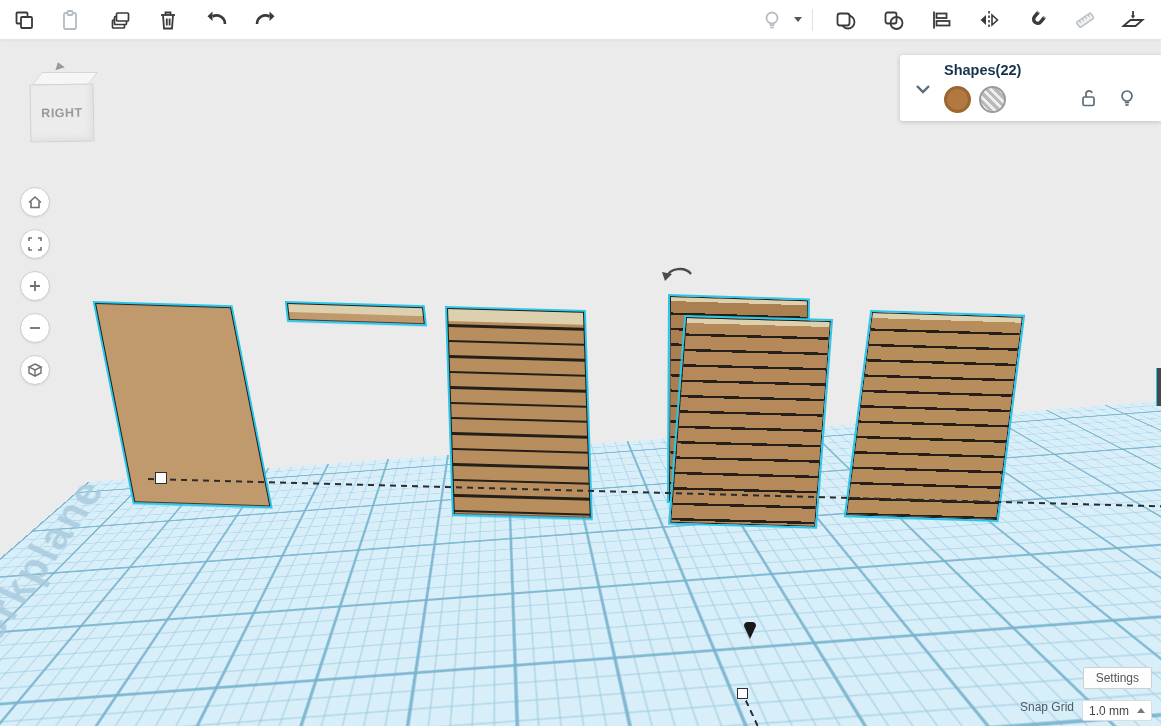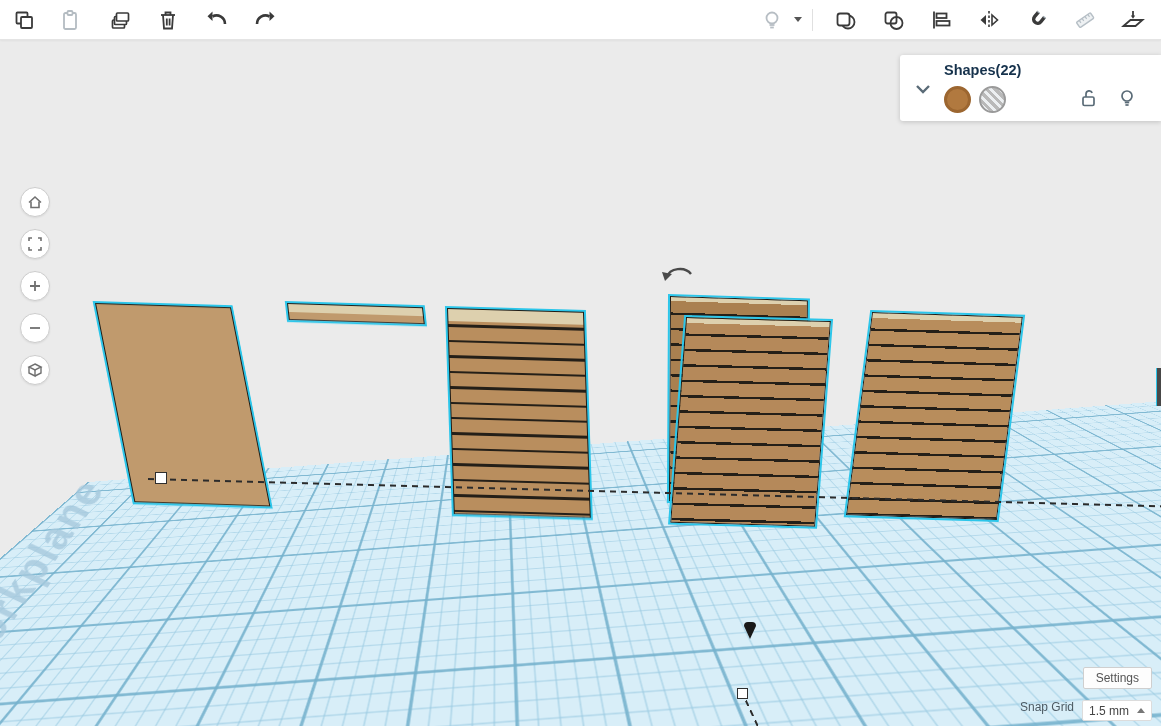--- a/index.html
+++ b/index.html
@@ -241,20 +241,25 @@
     </svg>
   </div>
   <div class="rotate-handle">
     <svg width="36" height="22" viewBox="0 0 36 22" fill="none">
       <path d="M7 16 A 13 10 0 0 1 31 13" stroke="#4a4a4a" stroke-width="2.4"></path>
       <polygon points="2,11 12,13 5,20" fill="#4a4a4a"></polygon>
     </svg>
   </div>
   <div class="edge-shape"></div>
 
+  <div class="viewcube">
+    <div class="vc-arrow"></div>
+    <div class="vc-top"></div>
+    <div class="vc-face">RIGHT</div>
+  </div>
 
   <div class="navcol">
     <button class="navbtn">
       <svg width="18" height="18" viewBox="0 0 18 18" fill="none" stroke="#707070" stroke-width="1.6">
         <path d="M3 9.5 L9 4 L15 9.5"></path>
           <path d="M5 8.5V14.5h8V8.5"></path>
       </svg>
     </button>
     <button class="navbtn">
       <svg width="18" height="18" viewBox="0 0 18 18" fill="none" stroke="#707070" stroke-width="1.6">
@@ -276,21 +281,21 @@
         <polygon points="9,3 15,6 9,9 3,6"></polygon>
           <path d="M3 6v6l6 3v-6M15 6v6l-6 3"></path>
       </svg>
     </button>
   </div>
 
   <button class="settings-btn">Settings</button>
   <div class="snap-row">
     <span class="snap-label">Snap Grid</span>
     <div class="snap-select">
-      <span>1.5 mm</span>
+      <span>1.0 mm</span>
       <span class="caret-up"></span>
     </div>
   </div>
 </div>
 
 <aside class="shapes-panel">
   <button class="sp-chevron">
     <svg width="20" height="20" viewBox="0 0 20 20" fill="none" stroke="#5a6b77" stroke-width="2.4">
       <path d="M4 7l6 6 6-6"></path>
     </svg>

